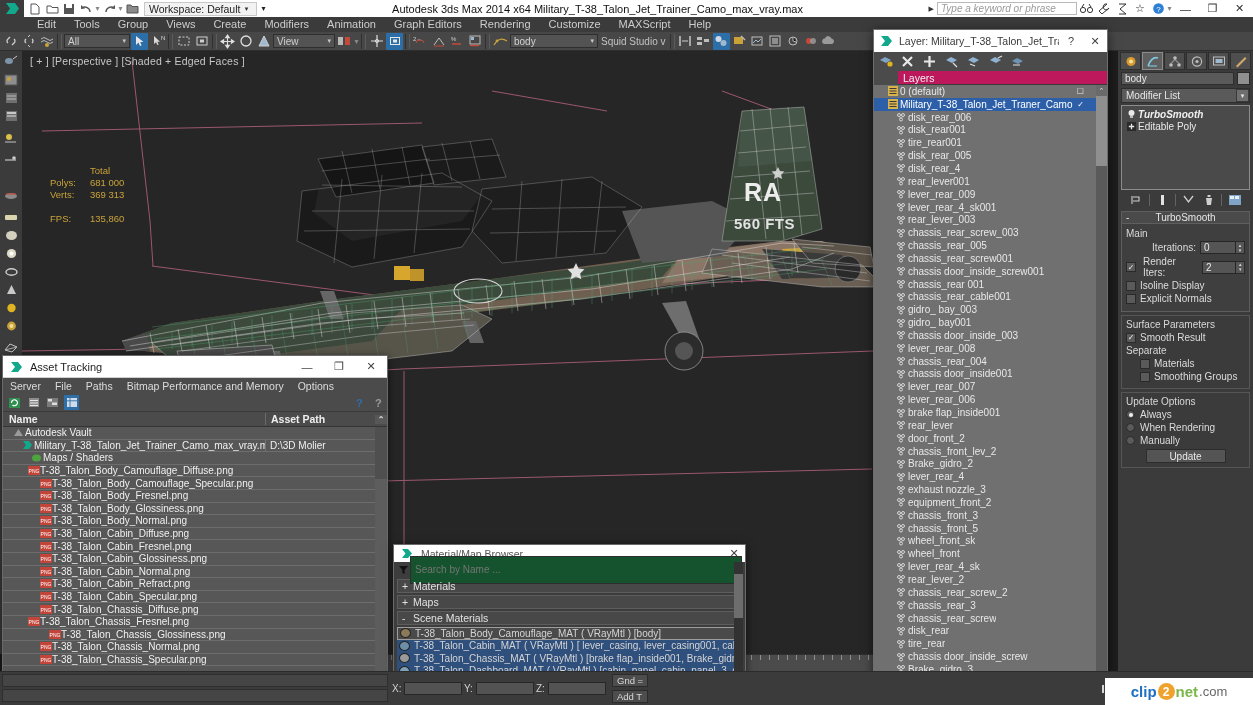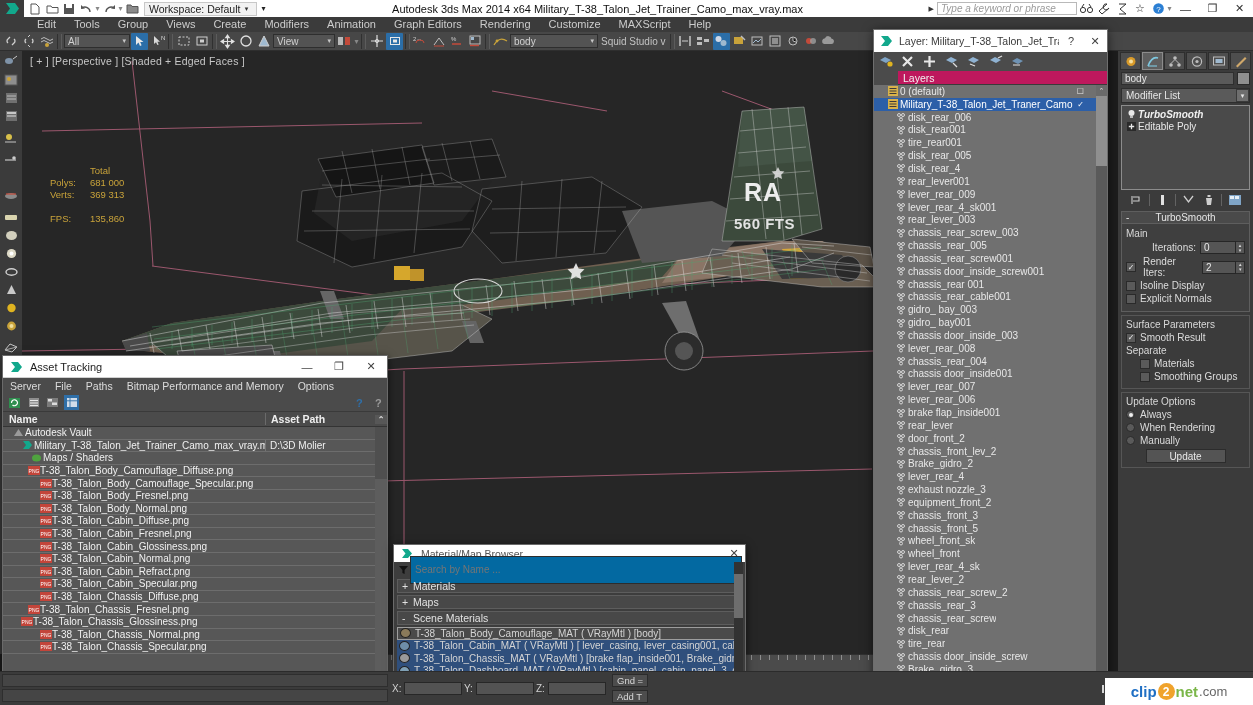--- a/index.html
+++ b/index.html
@@ -79,21 +79,21 @@
   .at-hs .trk{flex:1;height:10px;background:#3f3f3f;position:relative;}
   .at-hs .thm{position:absolute;left:2px;top:0;width:192px;height:10px;background:#787878;}
 
   
   .mmb{position:absolute;left:393px;top:544px;width:353px;height:161px;background:#3d3d3d;border:1px solid #6a6a6a;box-shadow:0 2px 8px rgba(0,0,0,.6);}
   .mmb-title{height:17px;background:#ffffff;display:flex;align-items:center;}
   .mmb-title .t{flex:1;font-size:10.5px;color:#555;padding-left:5px;}
   .mmb-title .x{width:22px;text-align:center;color:#444;font-size:11px;}
   .mmb-srch{height:15px;background:#3d3d3d;display:flex;align-items:center;padding:1px 3px;}
   .mmb-srch .fi{width:13px;display:flex;align-items:center;justify-content:center;}
-  .mmb-srch input{flex:1;height:13px;background:#0369a1;border:1px solid #2d2d2d;color:#bdbdbd;font-size:10px;padding:13px 4px;font-family:"Liberation Sans",sans-serif;}
+  .mmb-srch input{flex:1;height:13px;background:#14532d;border:1px solid #2d2d2d;color:#bdbdbd;font-size:10px;padding:13px 4px;font-family:"Liberation Sans",sans-serif;}
   .mmb-grp{height:14px;margin:2px 3px 0 3px;background:#484848;border:1px solid #5d5d5d;display:flex;align-items:center;font-size:10.5px;color:#e2e2e2;padding-left:4px;}
   .mmb-grp .sg{width:11px;}
   .mmb-list{margin:2px 3px 0 3px;position:relative;}
   .mmb-item{height:12.5px;display:flex;align-items:center;font-size:10px;white-space:nowrap;overflow:hidden;padding-left:2px;}
   .mmb-item .sw{width:11px;height:10px;border-radius:50%;flex:0 0 11px;margin-right:4px;border:1px solid #222;}
   .mmb-item.sel{border:1px solid #9d9d9d;background:#4a4a4a;}
   .mmb-item.blue{background:#2f4f7c;}
   .mmb-sb{position:absolute;right:2px;top:17px;width:9px;height:140px;background:#323232;}
   .mmb-sb .t{position:absolute;top:12px;left:0;width:9px;height:44px;background:#6d6d6d;}
 
@@ -1034,20 +1034,32 @@
           <div class="fp"></div>
         </div>
         <div class="at-row">
           <div class="n" style="padding-left:36px">
             <span class="rico">
               <svg width="12" height="9" viewBox="0 0 12 9">
                 <rect x="0" y="0" width="12" height="9" fill="#c3453a"></rect>
                 <text x="6" y="6.6" font-size="5" fill="#fff" text-anchor="middle" font-family="sans-serif">PNG</text>
               </svg>
             </span>
+            <span>T-38_Talon_Body_Glossiness.png</span>
+          </div>
+          <div class="fp"></div>
+        </div>
+        <div class="at-row">
+          <div class="n" style="padding-left:36px">
+            <span class="rico">
+              <svg width="12" height="9" viewBox="0 0 12 9">
+                <rect x="0" y="0" width="12" height="9" fill="#c3453a"></rect>
+                <text x="6" y="6.6" font-size="5" fill="#fff" text-anchor="middle" font-family="sans-serif">PNG</text>
+              </svg>
+            </span>
             <span>T-38_Talon_Body_Normal.png</span>
           </div>
           <div class="fp"></div>
         </div>
         <div class="at-row">
           <div class="n" style="padding-left:36px">
             <span class="rico">
               <svg width="12" height="9" viewBox="0 0 12 9">
                 <rect x="0" y="0" width="12" height="9" fill="#c3453a"></rect>
                 <text x="6" y="6.6" font-size="5" fill="#fff" text-anchor="middle" font-family="sans-serif">PNG</text>
@@ -1135,21 +1147,21 @@
               <svg width="12" height="9" viewBox="0 0 12 9">
                 <rect x="0" y="0" width="12" height="9" fill="#c3453a"></rect>
                 <text x="6" y="6.6" font-size="5" fill="#fff" text-anchor="middle" font-family="sans-serif">PNG</text>
               </svg>
             </span>
             <span>T-38_Talon_Chassis_Fresnel.png</span>
           </div>
           <div class="fp"></div>
         </div>
         <div class="at-row">
-          <div class="n" style="padding-left:17px">
+          <div class="n" style="padding-left:45px">
             <span class="rico">
               <svg width="12" height="9" viewBox="0 0 12 9">
                 <rect x="0" y="0" width="12" height="9" fill="#c3453a"></rect>
                 <text x="6" y="6.6" font-size="5" fill="#fff" text-anchor="middle" font-family="sans-serif">PNG</text>
               </svg>
             </span>
             <span>T-38_Talon_Chassis_Glossiness.png</span>
           </div>
           <div class="fp"></div>
         </div>

